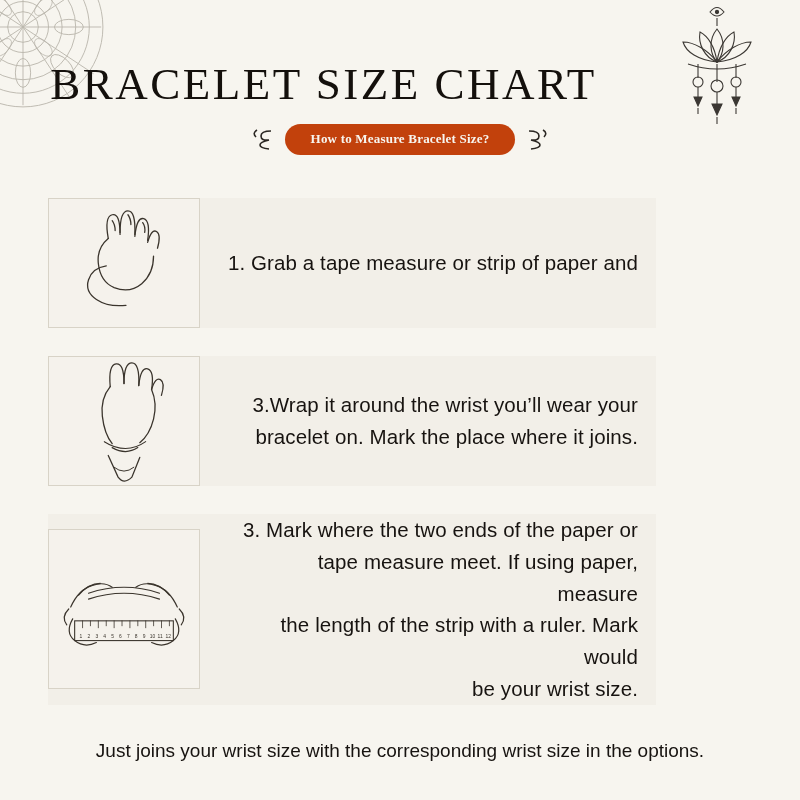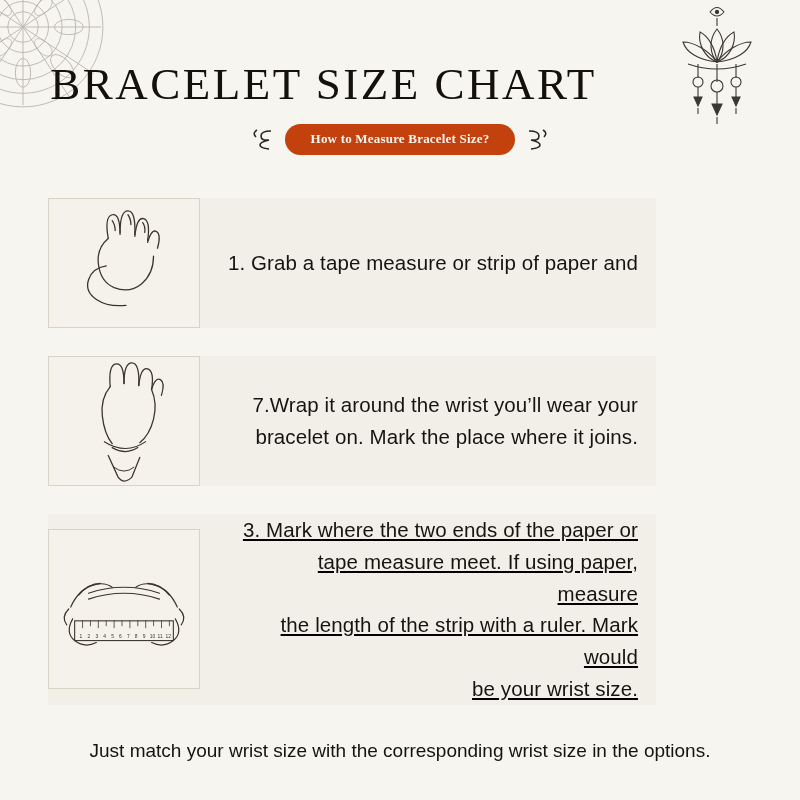--- a/index.html
+++ b/index.html
@@ -98,21 +98,21 @@
   .step-thumb {
     width: 152px;
     height: 130px;
     flex: 0 0 152px;
     border: 1px solid #d8d3c7;
     background: #f5f2ec;
     box-sizing: border-box;
     position: relative;
   }
   .step.tall .step-thumb { height: 160px; }
-  .step.tall { min-height: 160px; text-decoration: underline; }
+  .step.tall { min-height: 160px; }
   .step-thumb svg { display: block; width: 100%; height: 100%; }
   .step-text {
     flex: 1;
     padding: 0 18px 0 24px;
     font-size: 20.5px;
     line-height: 1.55;
     color: #171310;
     letter-spacing: 0.1px;
   }
   .step-text .indent { padding-left: 22px; display: block; }
@@ -264,21 +264,21 @@
           <path d="M62 30 q-10 12 -8 30 q2 18 10 28"></path>
           <path d="M104 33 q6 14 2 30 q-4 16 -14 24"></path>
           <path d="M64 92 q14 8 26 0"></path>
           <path d="M56 86 q22 14 42 0" stroke-width="1.1"></path>
           <path d="M60 100 l10 22 q6 8 14 0 l8 -20"></path>
           <path d="M66 112 q10 8 20 0" stroke-width="1"></path>
         </g>
       </svg>
     </div>
     <div class="step-text">
-      <span>7.Wrap it around the wrist you’ll wear your</span>
+      <span>3.Wrap it around the wrist you’ll wear your</span>
       <span class="indent">bracelet on. Mark the place where it joins.</span>
     </div>
   </div>
 
   <div class="step tall">
     <div class="step-thumb">
       <svg viewBox="0 0 152 160" xmlns="http://www.w3.org/2000/svg">
         <g fill="none" stroke="#3a342c" stroke-width="1.2" stroke-linecap="round">
 
           <path d="M22 78 q8 -18 22 -22 q12 -4 20 2"></path>
@@ -329,13 +329,13 @@
     <div class="step-text">
       <span>3. Mark where the two ends of the paper or</span>
       <span class="indent">tape measure meet. If using paper, measure</span>
       <span class="indent">the length of the strip with a ruler. Mark would</span>
       <span class="indent">be your wrist size.</span>
     </div>
   </div>
 
 </div>
 
-<div class="footer">Just match your wrist size with the corresponding wrist size in the options.</div>
+<div class="footer">Just joins your wrist size with the corresponding wrist size in the options.</div>
 
 </body></html>

